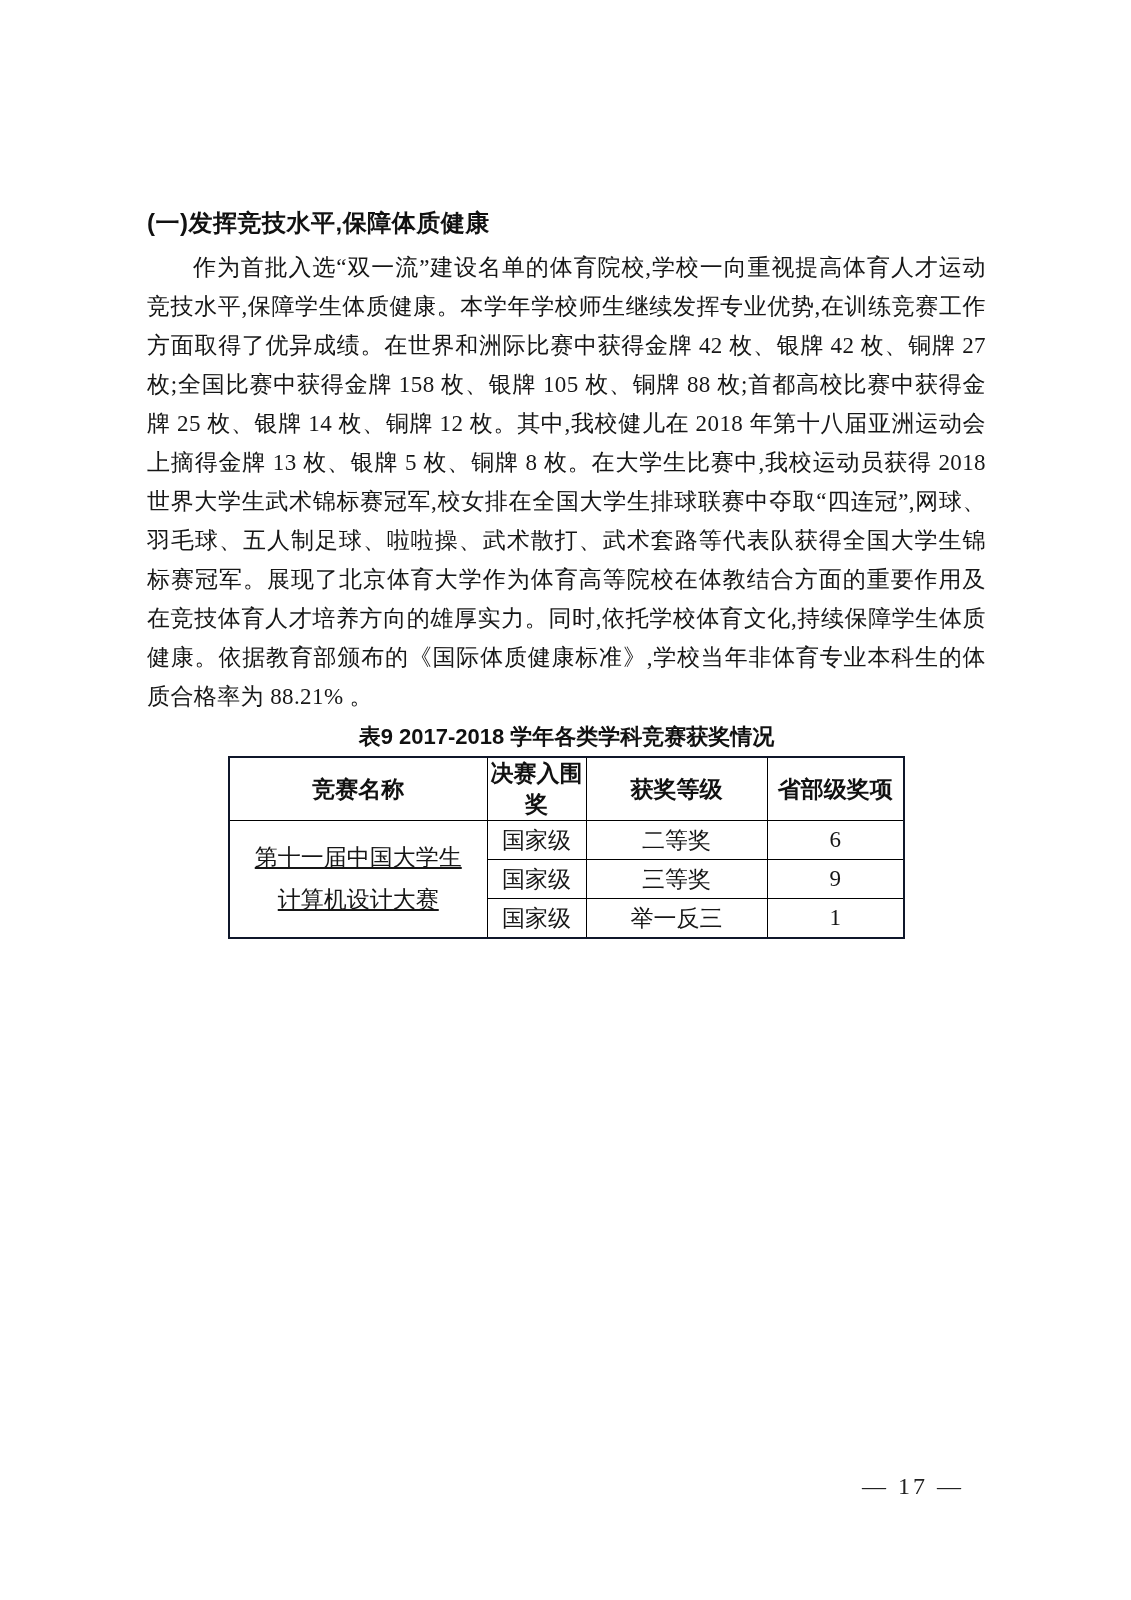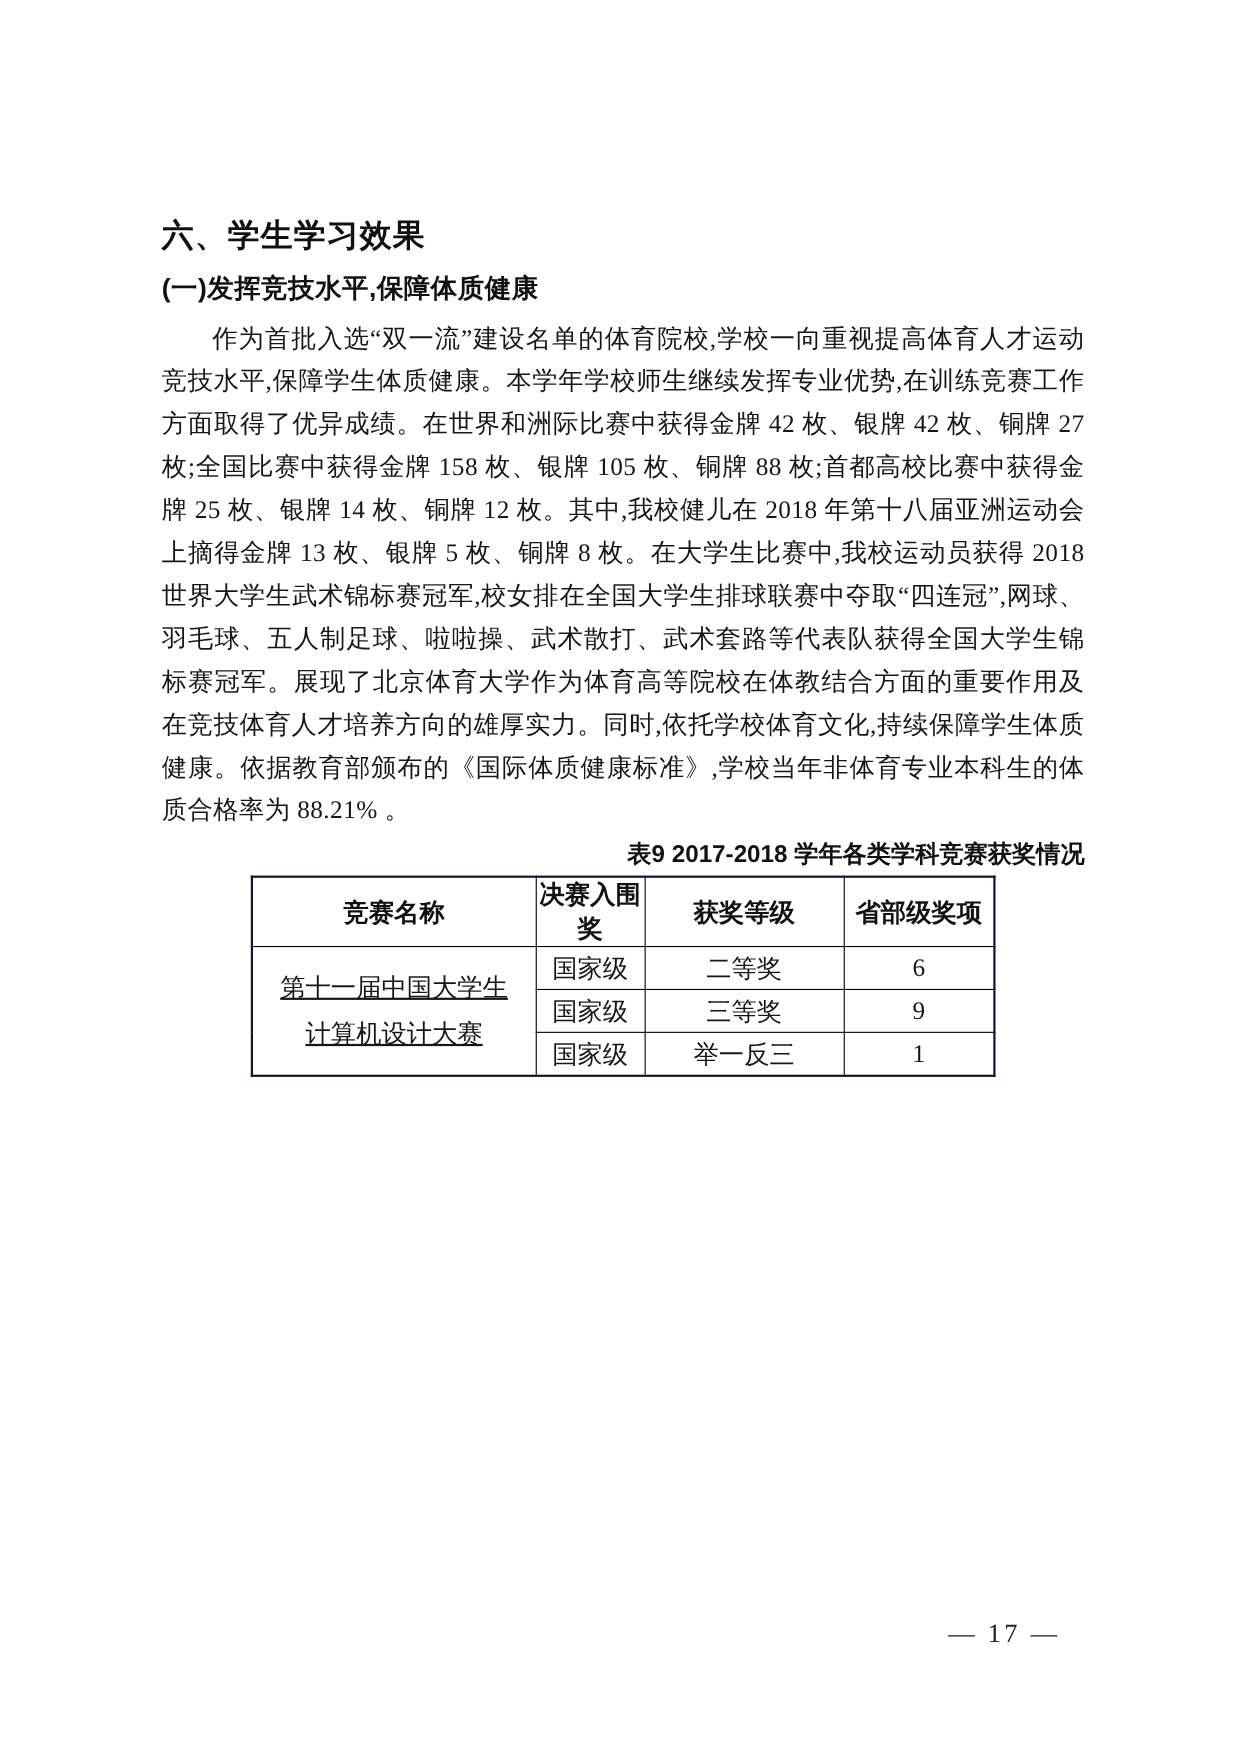--- a/index.html
+++ b/index.html
@@ -47,21 +47,21 @@
     text-align: justify;
     text-justify: inter-ideograph;
     text-indent: 2em;
     letter-spacing: 0.4px;
   }
   .table-caption {
     font-weight: 700;
     font-family: "Liberation Sans", sans-serif;
     font-size: 22px;
     line-height: 26px;
-    text-align: right;
+    text-align: center;
     margin: 8px 0 6px 0;
     color: #111;
   }
   table.awards-table {
     border-collapse: collapse;
     margin: 0 auto;
     width: 675px;
     table-layout: fixed;
     border: 2px solid #0f172a;
   }
@@ -102,21 +102,20 @@
     color: #222;
     white-space: nowrap;
   }
 </style>
 </head>
 <body>
 
 <div class="page">
   <div class="content">
 
-    <h1 class="doc-heading">六、学生学习效果</h1>
 
 
     <h2 class="sub-heading">(一)发挥竞技水平,保障体质健康</h2>
     <p class="body-para">作为首批入选“双一流”建设名单的体育院校,学校一向重视提高体育人才运动竞技水平,保障学生体质健康。本学年学校师生继续发挥专业优势,在训练竞赛工作方面取得了优异成绩。在世界和洲际比赛中获得金牌 42 枚、银牌 42 枚、铜牌 27 枚;全国比赛中获得金牌 158 枚、银牌 105 枚、铜牌 88 枚;首都高校比赛中获得金牌 25 枚、银牌 14 枚、铜牌 12 枚。其中,我校健儿在 2018 年第十八届亚洲运动会上摘得金牌 13 枚、银牌 5 枚、铜牌 8 枚。在大学生比赛中,我校运动员获得 2018 世界大学生武术锦标赛冠军,校女排在全国大学生排球联赛中夺取“四连冠”,网球、羽毛球、五人制足球、啦啦操、武术散打、武术套路等代表队获得全国大学生锦标赛冠军。展现了北京体育大学作为体育高等院校在体教结合方面的重要作用及在竞技体育人才培养方向的雄厚实力。同时,依托学校体育文化,持续保障学生体质健康。依据教育部颁布的《国际体质健康标准》,学校当年非体育专业本科生的体质合格率为 88.21% 。</p>
 
 
     <div class="table-caption">表9  2017-2018 学年各类学科竞赛获奖情况</div>
 
     <table class="awards-table">
       <colgroup>

